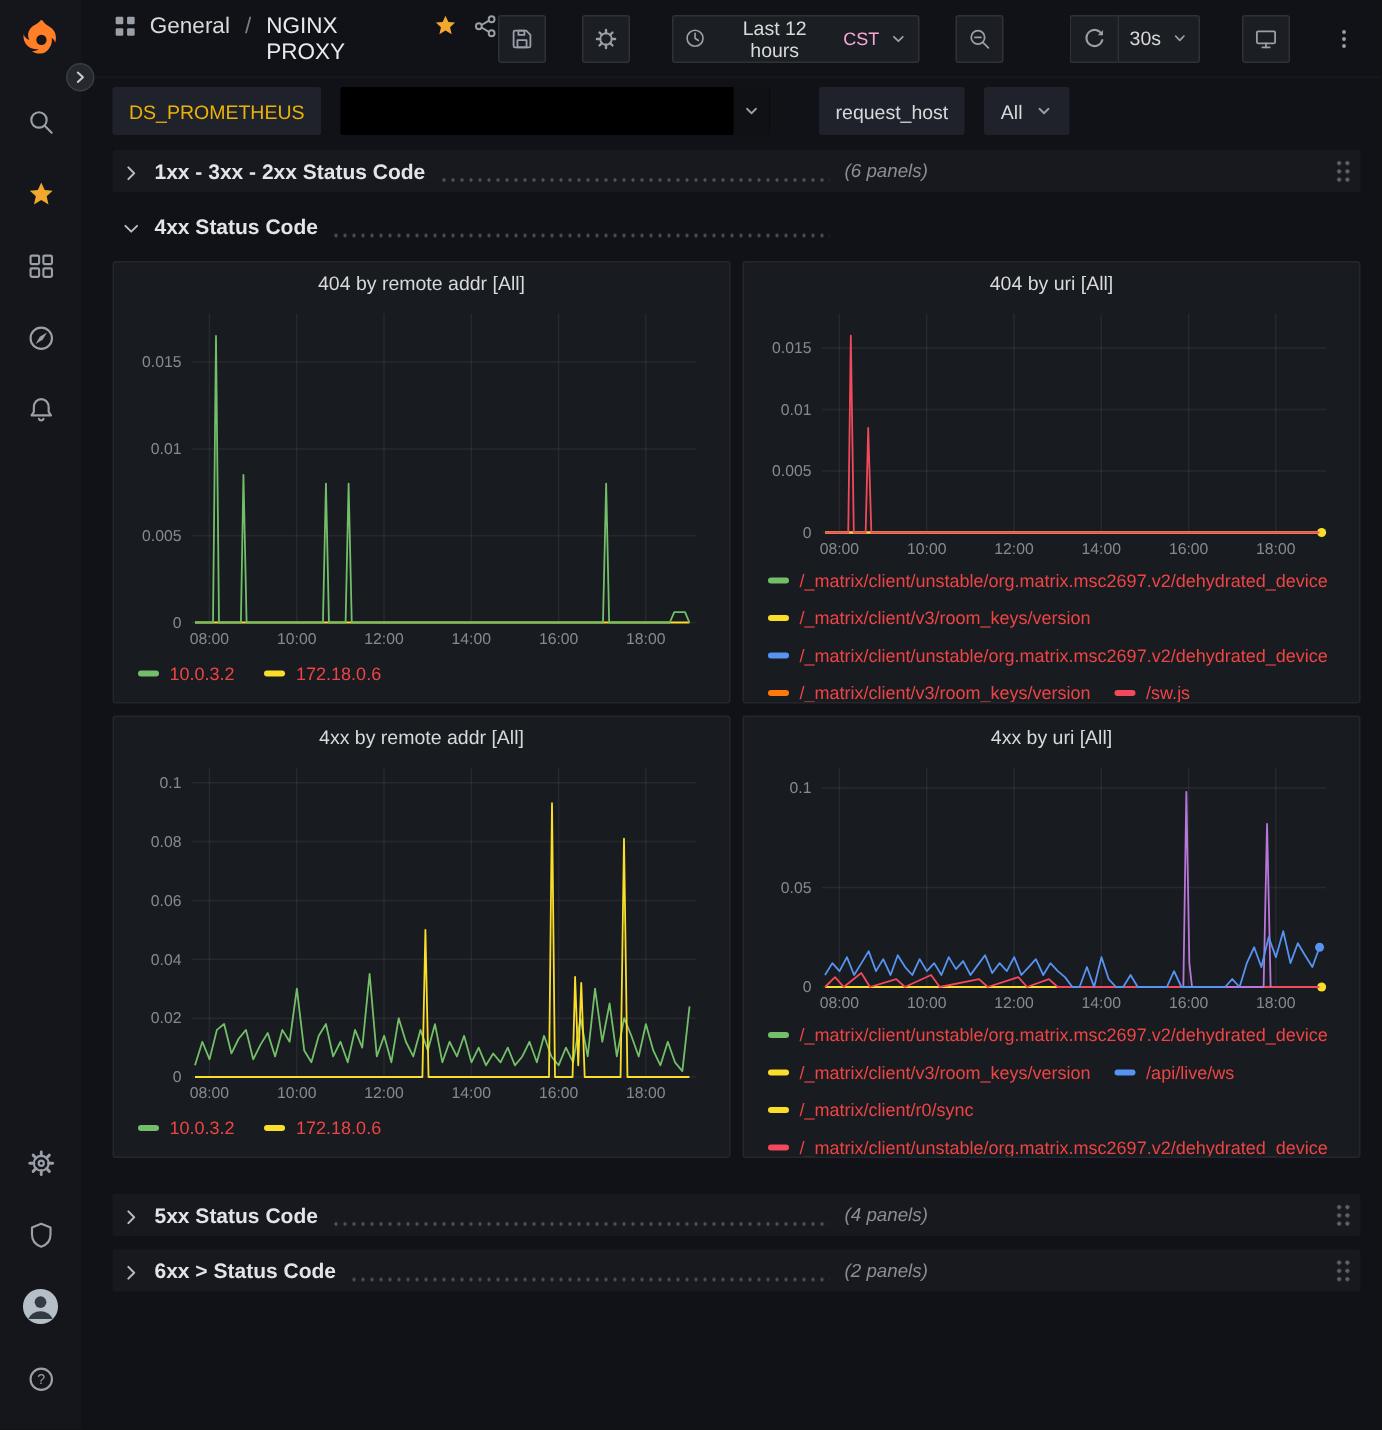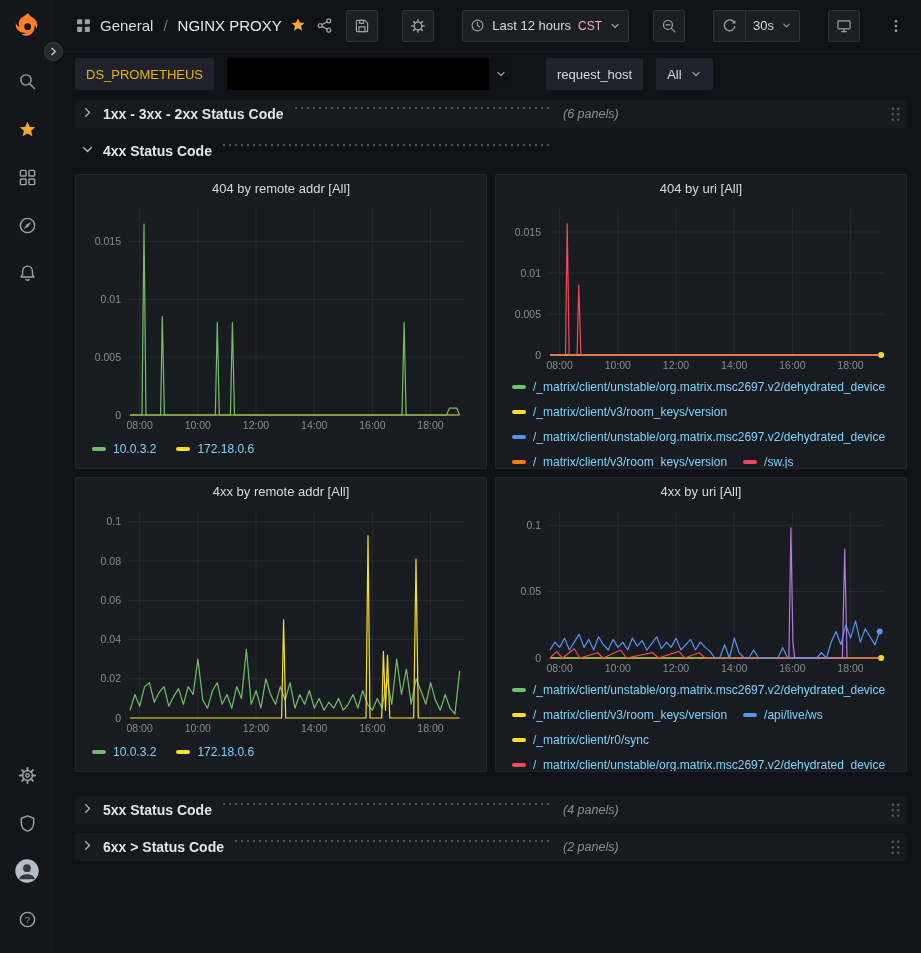--- a/index.html
+++ b/index.html
@@ -32,31 +32,31 @@
   .var-box{height:32px;display:flex;align-items:center;padding:0 11px;background:#1f222a;border-radius:2px;font-size:13px;cursor:pointer;white-space:nowrap}
   .ds-label{color:#eab308;font-weight:500}
   .ds-select{width:286px;height:32px;background:#000;border-radius:2px;display:flex;align-items:stretch;overflow:hidden;cursor:pointer}
   .ds-select .blank{flex:1;background:#000}
   .ds-select .cap{width:24px;display:flex;align-items:center;justify-content:center;background:#101114}
   .dd{gap:8px}
   
   .content{flex:1;padding:2px 14px 0 21px;overflow:hidden}
   .row-header{height:28px;display:flex;align-items:center;margin-bottom:9px;border-radius:2px;padding:0 6px;cursor:pointer}
   .row-header.collapsed{background:#17191f}
-  .row-left{display:flex;align-items:flex-start;width:472px;min-width:0}
+  .row-left{display:flex;align-items:flex-end;width:472px;min-width:0}
   .row-title{font-size:14px;font-weight:700;color:#e3e4e8;margin:0 9px;white-space:nowrap}
   .row-dots{flex:1;height:4px;background-image:radial-gradient(circle,#4d5157 1px,transparent 1.3px);background-size:6px 4px;background-repeat:repeat-x;background-position:0 50%}
   .row-count{font-size:12.5px;font-style:italic;color:#8b8e96;margin-left:10px;white-space:nowrap}
   .row-spacer{flex:1}
   .drag-handle{width:11px;height:17px;background-image:radial-gradient(circle,#5c616b 1.2px,transparent 1.5px);background-size:5.5px 5.5px;cursor:grab}
   .grid{display:grid;grid-template-columns:1fr 1fr;gap:8px;margin-bottom:24px}
   .panel{height:295px;background:#181b1f;border:1px solid #24262c;border-radius:2px;display:flex;flex-direction:column;overflow:hidden;padding:0 8px}
   .panel-title{height:28px;line-height:28px;text-align:center;font-size:13px;font-weight:500;color:#d8d9da;cursor:pointer}
   .chart{width:100%;flex-shrink:0}
-  .legend{flex:1;min-height:0;overflow:hidden;font-size:12px;padding-left:8px;color:#7dd3fc}
+  .legend{flex:1;min-height:0;overflow:hidden;font-size:12px;padding-left:8px;color:#ef4444}
   .legend.inline{display:flex;gap:20px;align-items:flex-start;padding-top:7px}
   .legend.list{display:flex;flex-wrap:wrap;column-gap:16px;line-height:25px;align-content:flex-start}
   .legend-item{white-space:nowrap;cursor:pointer}
   .swatch{display:inline-block;width:14px;height:4px;border-radius:2px;margin-right:7px;vertical-align:2px}
   svg text{font-family:"Liberation Sans",sans-serif}
 </style>
 </head>
 <body>
 
 <div class="app">
@@ -209,21 +209,21 @@
             </svg>
         </button>
         <button class="tb-btn">
           <svg width="16" height="16" viewBox="0 0 20 20">
               <circle class="ic" cx="8.7" cy="8.7" r="5.6"></circle>
               <line class="ic" x1="13" y1="13" x2="17.4" y2="17.4"></line>
               <line class="ic" x1="6.2" y1="8.7" x2="11.2" y2="8.7"></line>
             </svg>
         </button>
 
-        <div class="tb-group" style="margin-left:4px">
+        <div class="tb-group" style="margin-left:20px">
           <button class="tb-btn">
             <svg width="15" height="15" viewBox="0 0 20 20">
                 <path class="ic" d="M16.6 6.4 A7.2 7.2 0 1 0 17.2 11.6" style="stroke-width:1.8"></path>
                 <polygon class="ic-fill" points="17.8,2.6 17.8,7.4 13.2,7.4"></polygon>
               </svg>
           </button>
           <button class="tb-btn">
             <span>30s</span>
             <svg width="11" height="11" viewBox="0 0 20 20">
                 <path class="ic" d="M5 7.5 L10 12.5 L15 7.5" style="stroke-width:2"></path>

